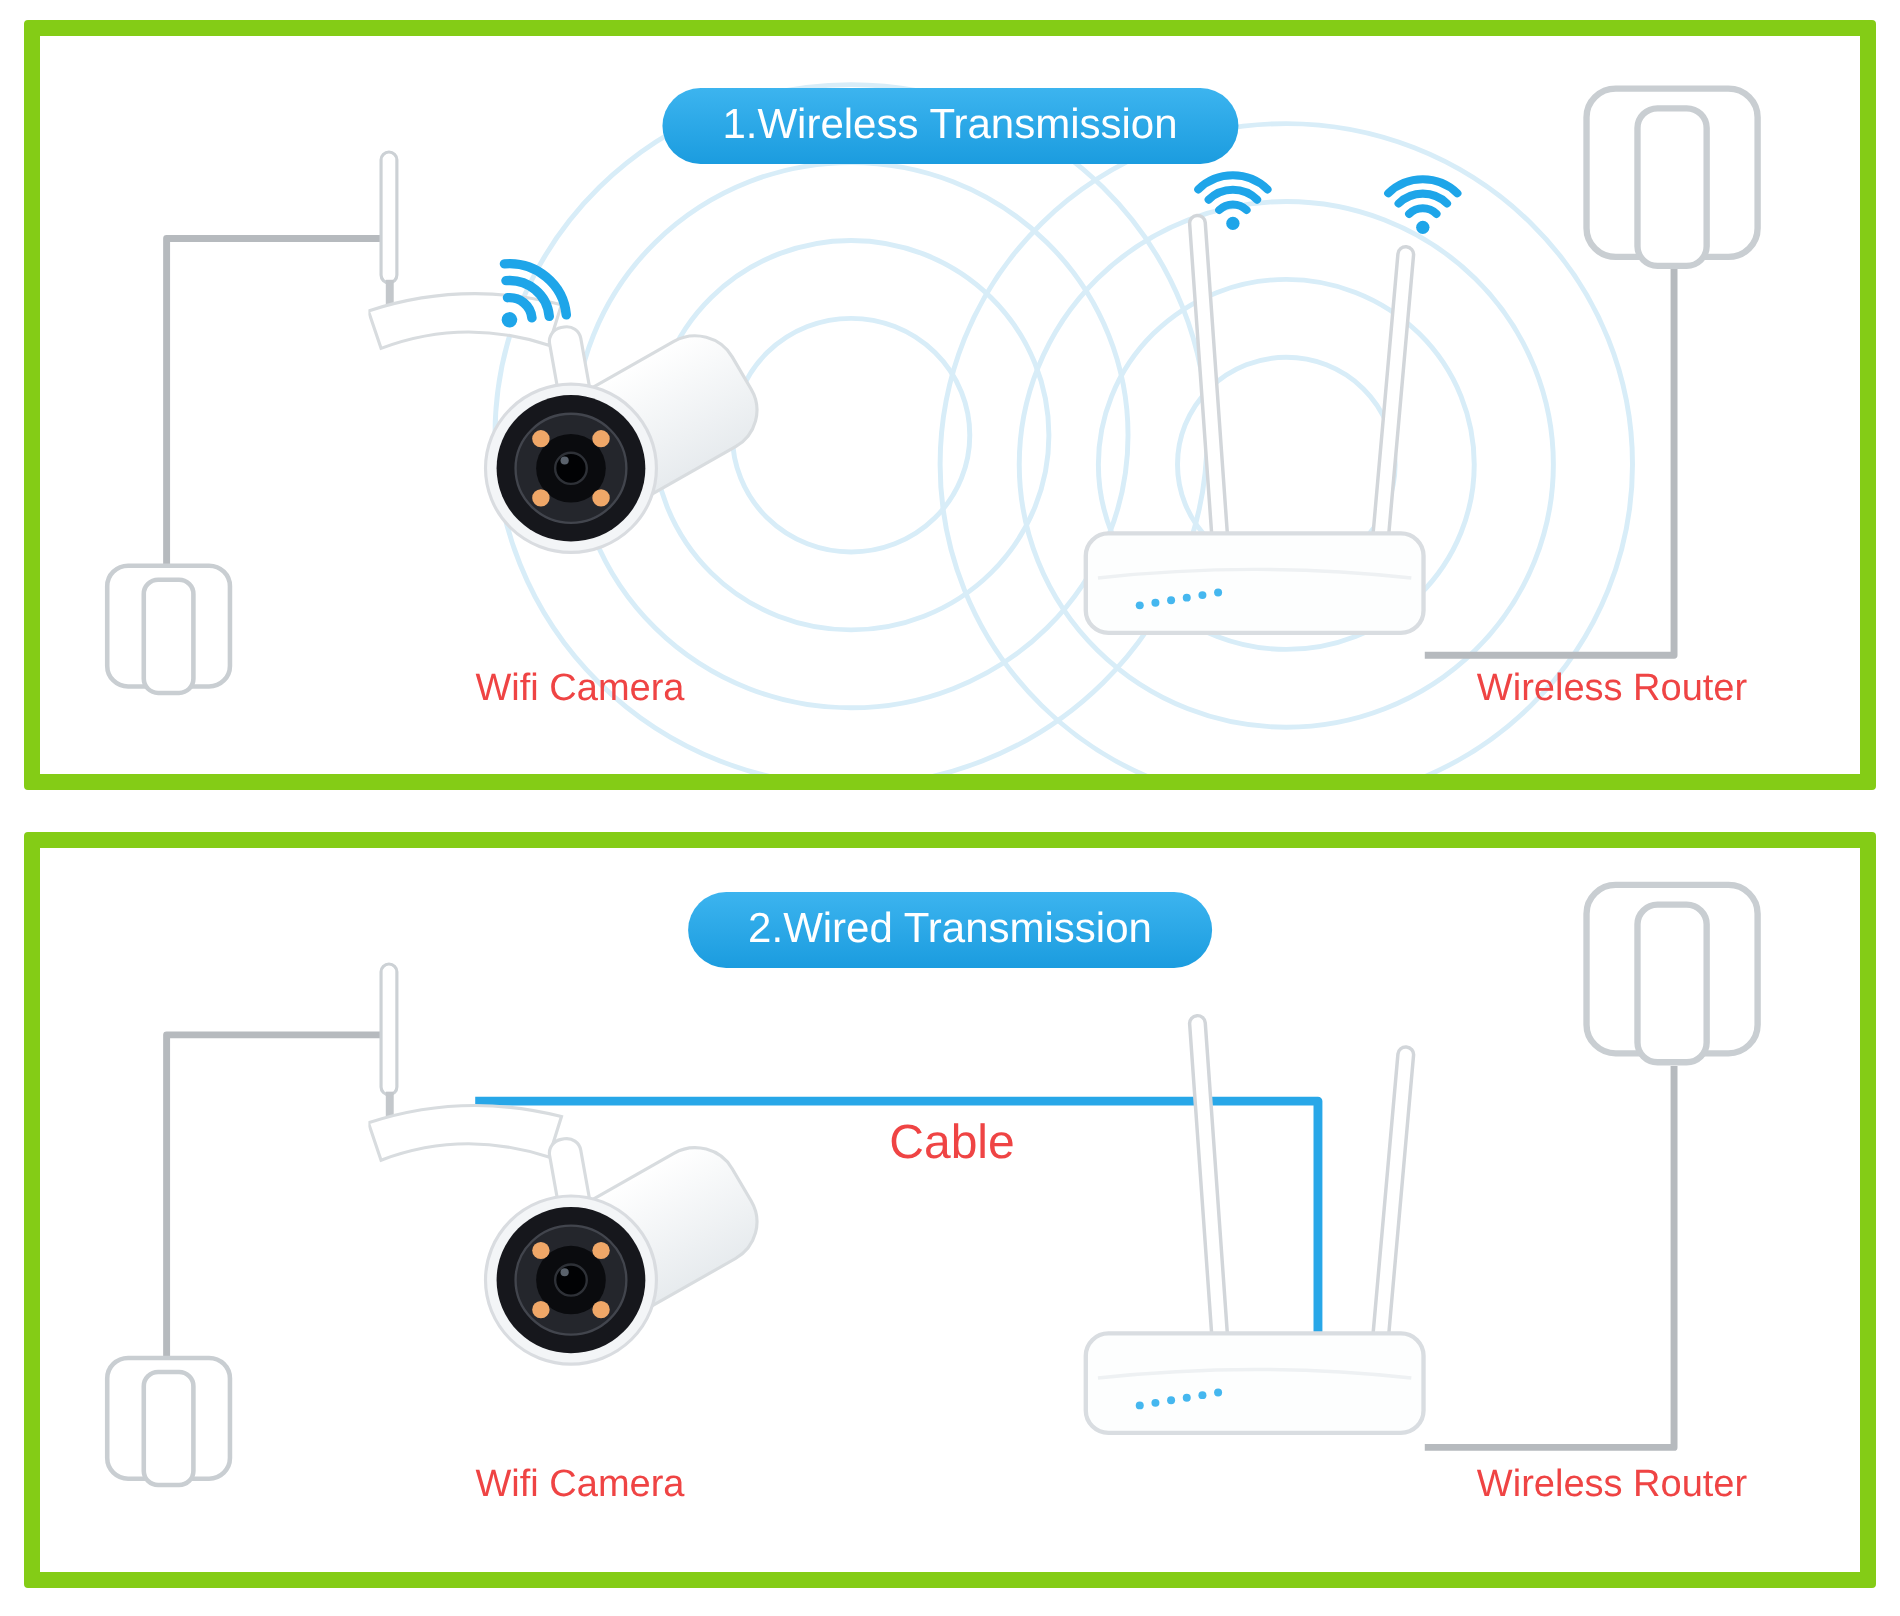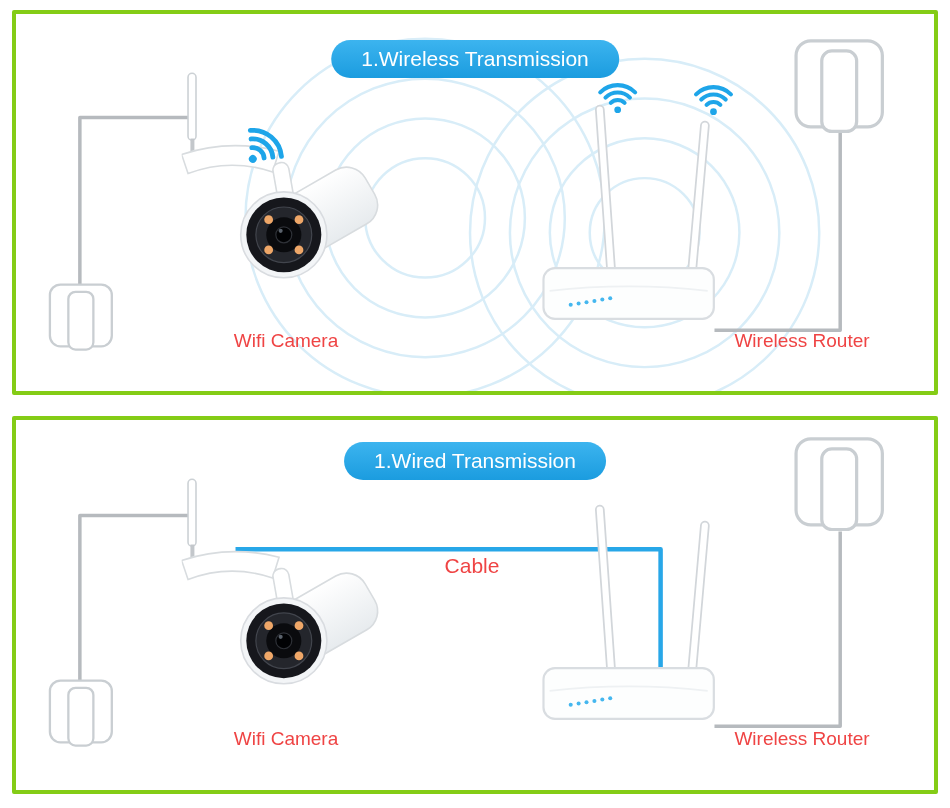--- a/index.html
+++ b/index.html
@@ -2,21 +2,21 @@
 <html><head>
 <meta charset="utf-8">
 <style>
   * { box-sizing: border-box; margin: 0; padding: 0; }
   html, body { background: #ffffff; }
   body { font-family: "Liberation Sans", sans-serif; }
   .page { position: relative; width: 950px; height: 808px; background: #ffffff; overflow: hidden; }
   .panel {
     position: relative;
     margin: 0 12px;
-    border: 4px solid #84cc16;
+    border: 8px solid #84cc16;
     border-radius: 2px;
     background: #ffffff;
     overflow: hidden;
   }
   .panel-1 { margin-top: 10px; height: 385px; }
   .panel-2 { margin-top: 21px; height: 378px; }
   .art { position: absolute; left: 0; top: 0; width: 100%; height: 100%; display: block; }
   .pill {
     position: absolute;
     left: 50%;
@@ -36,21 +36,21 @@
     transform: translateX(-50%);
     color: #ef4444;
     font-size: 19px;
     white-space: nowrap;
     z-index: 3;
   }
   .camera-lbl-1 { left: 270px; top: 316px; }
   .router-lbl-1 { left: 786px; top: 316px; }
   .camera-lbl-2 { left: 270px; top: 308px; }
   .router-lbl-2 { left: 786px; top: 308px; }
-  .cable-lbl { left: 456px; top: 134px; font-size: 21px; }
+  .cable-lbl { left: 456px; top: 134px; font-size: 24px; }
   .defs-holder { position: absolute; width: 0; height: 0; overflow: hidden; }
 </style>
 </head>
 <body>
 
 <svg class="defs-holder" aria-hidden="true">
   <defs>
     <linearGradient id="gbody" x1="0" y1="0" x2="0" y2="1">
       <stop offset="0" stop-color="#ffffff"></stop>
       <stop offset="1" stop-color="#e7ebee"></stop>
@@ -145,19 +145,19 @@
       <g stroke="#b6babe" stroke-width="3.5" fill="none" stroke-linejoin="round">
         <path d="M64 264 V96 H178"></path>
         <path d="M826 112 V308 H700"></path>
       </g>
       <path d="M220 130 H646 V262" stroke="#28a7e8" stroke-width="4.5" fill="none" stroke-linejoin="round"></path>
       <use href="#sym-outlet" x="32" y="260" width="66" height="70"></use>
       <use href="#sym-outlet" x="779" y="16" width="92" height="98"></use>
       <use href="#sym-router" x="526" y="70" width="176" height="248"></use>
       <use href="#sym-camera" x="166" y="58" width="200" height="224"></use>
     </svg>
-    <div class="pill">1.Wired Transmission</div>
+    <div class="pill">2.Wired Transmission</div>
     <div class="lbl cable-lbl">Cable</div>
     <div class="lbl camera-lbl-2">Wifi Camera</div>
     <div class="lbl router-lbl-2">Wireless Router</div>
   </section>
 
 </div>
 
 </body></html>

